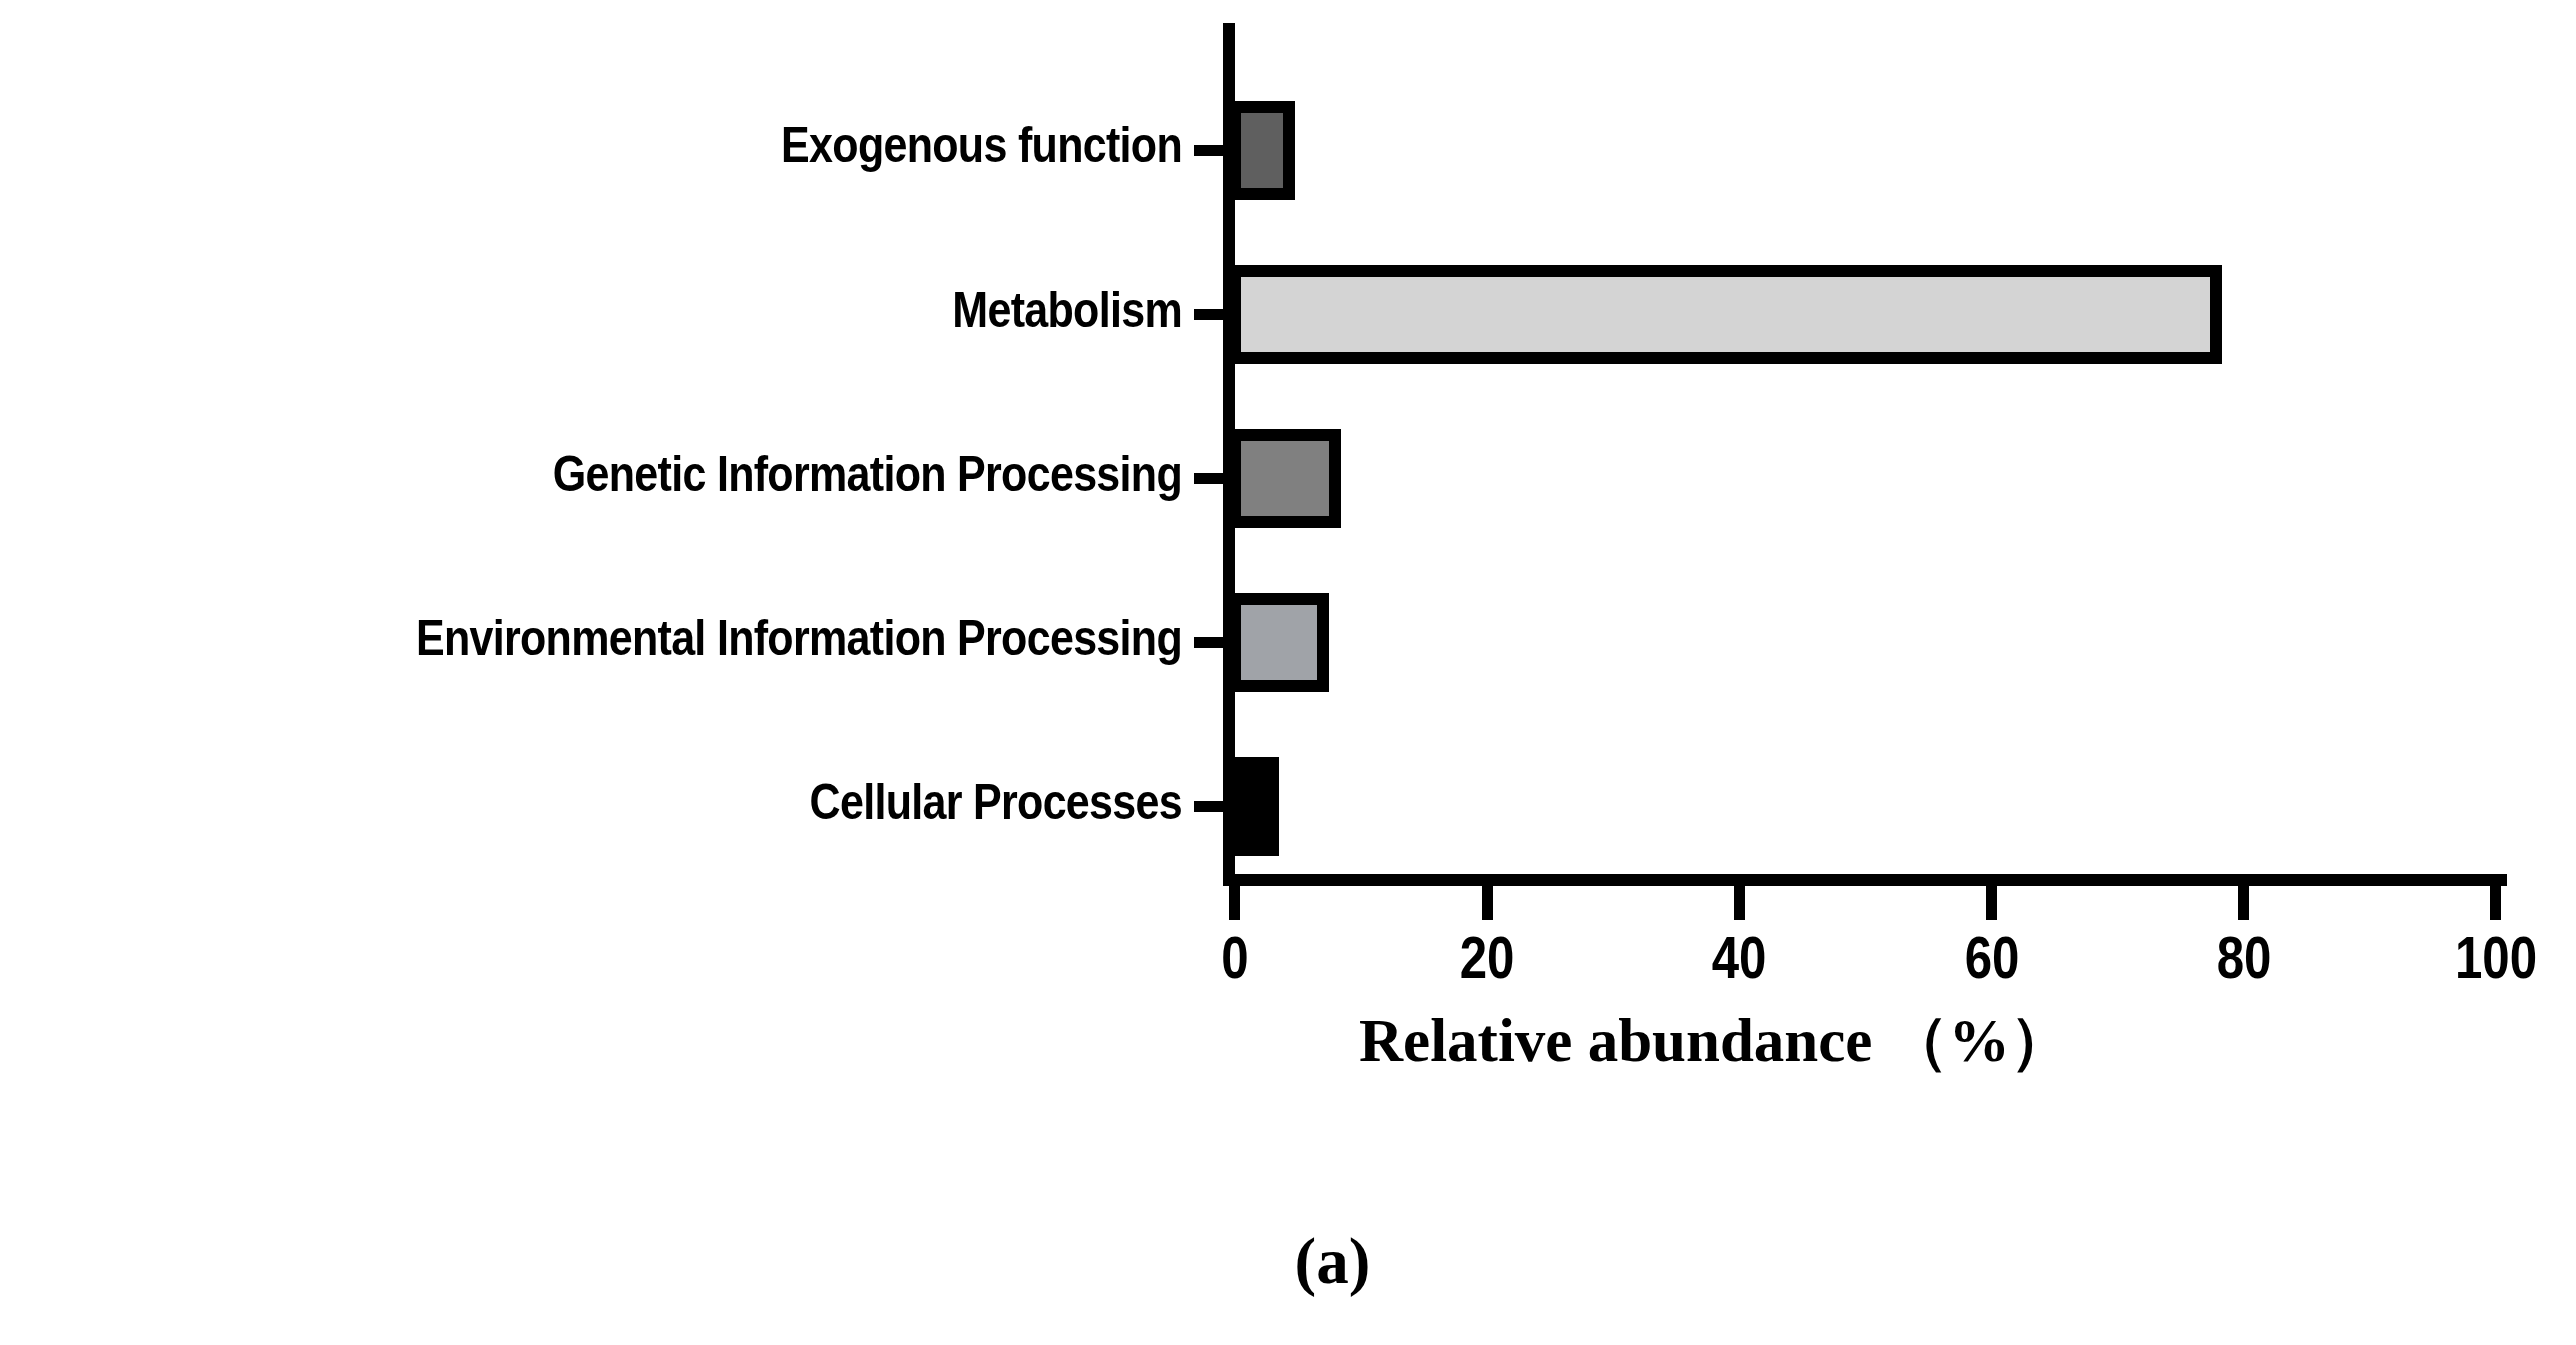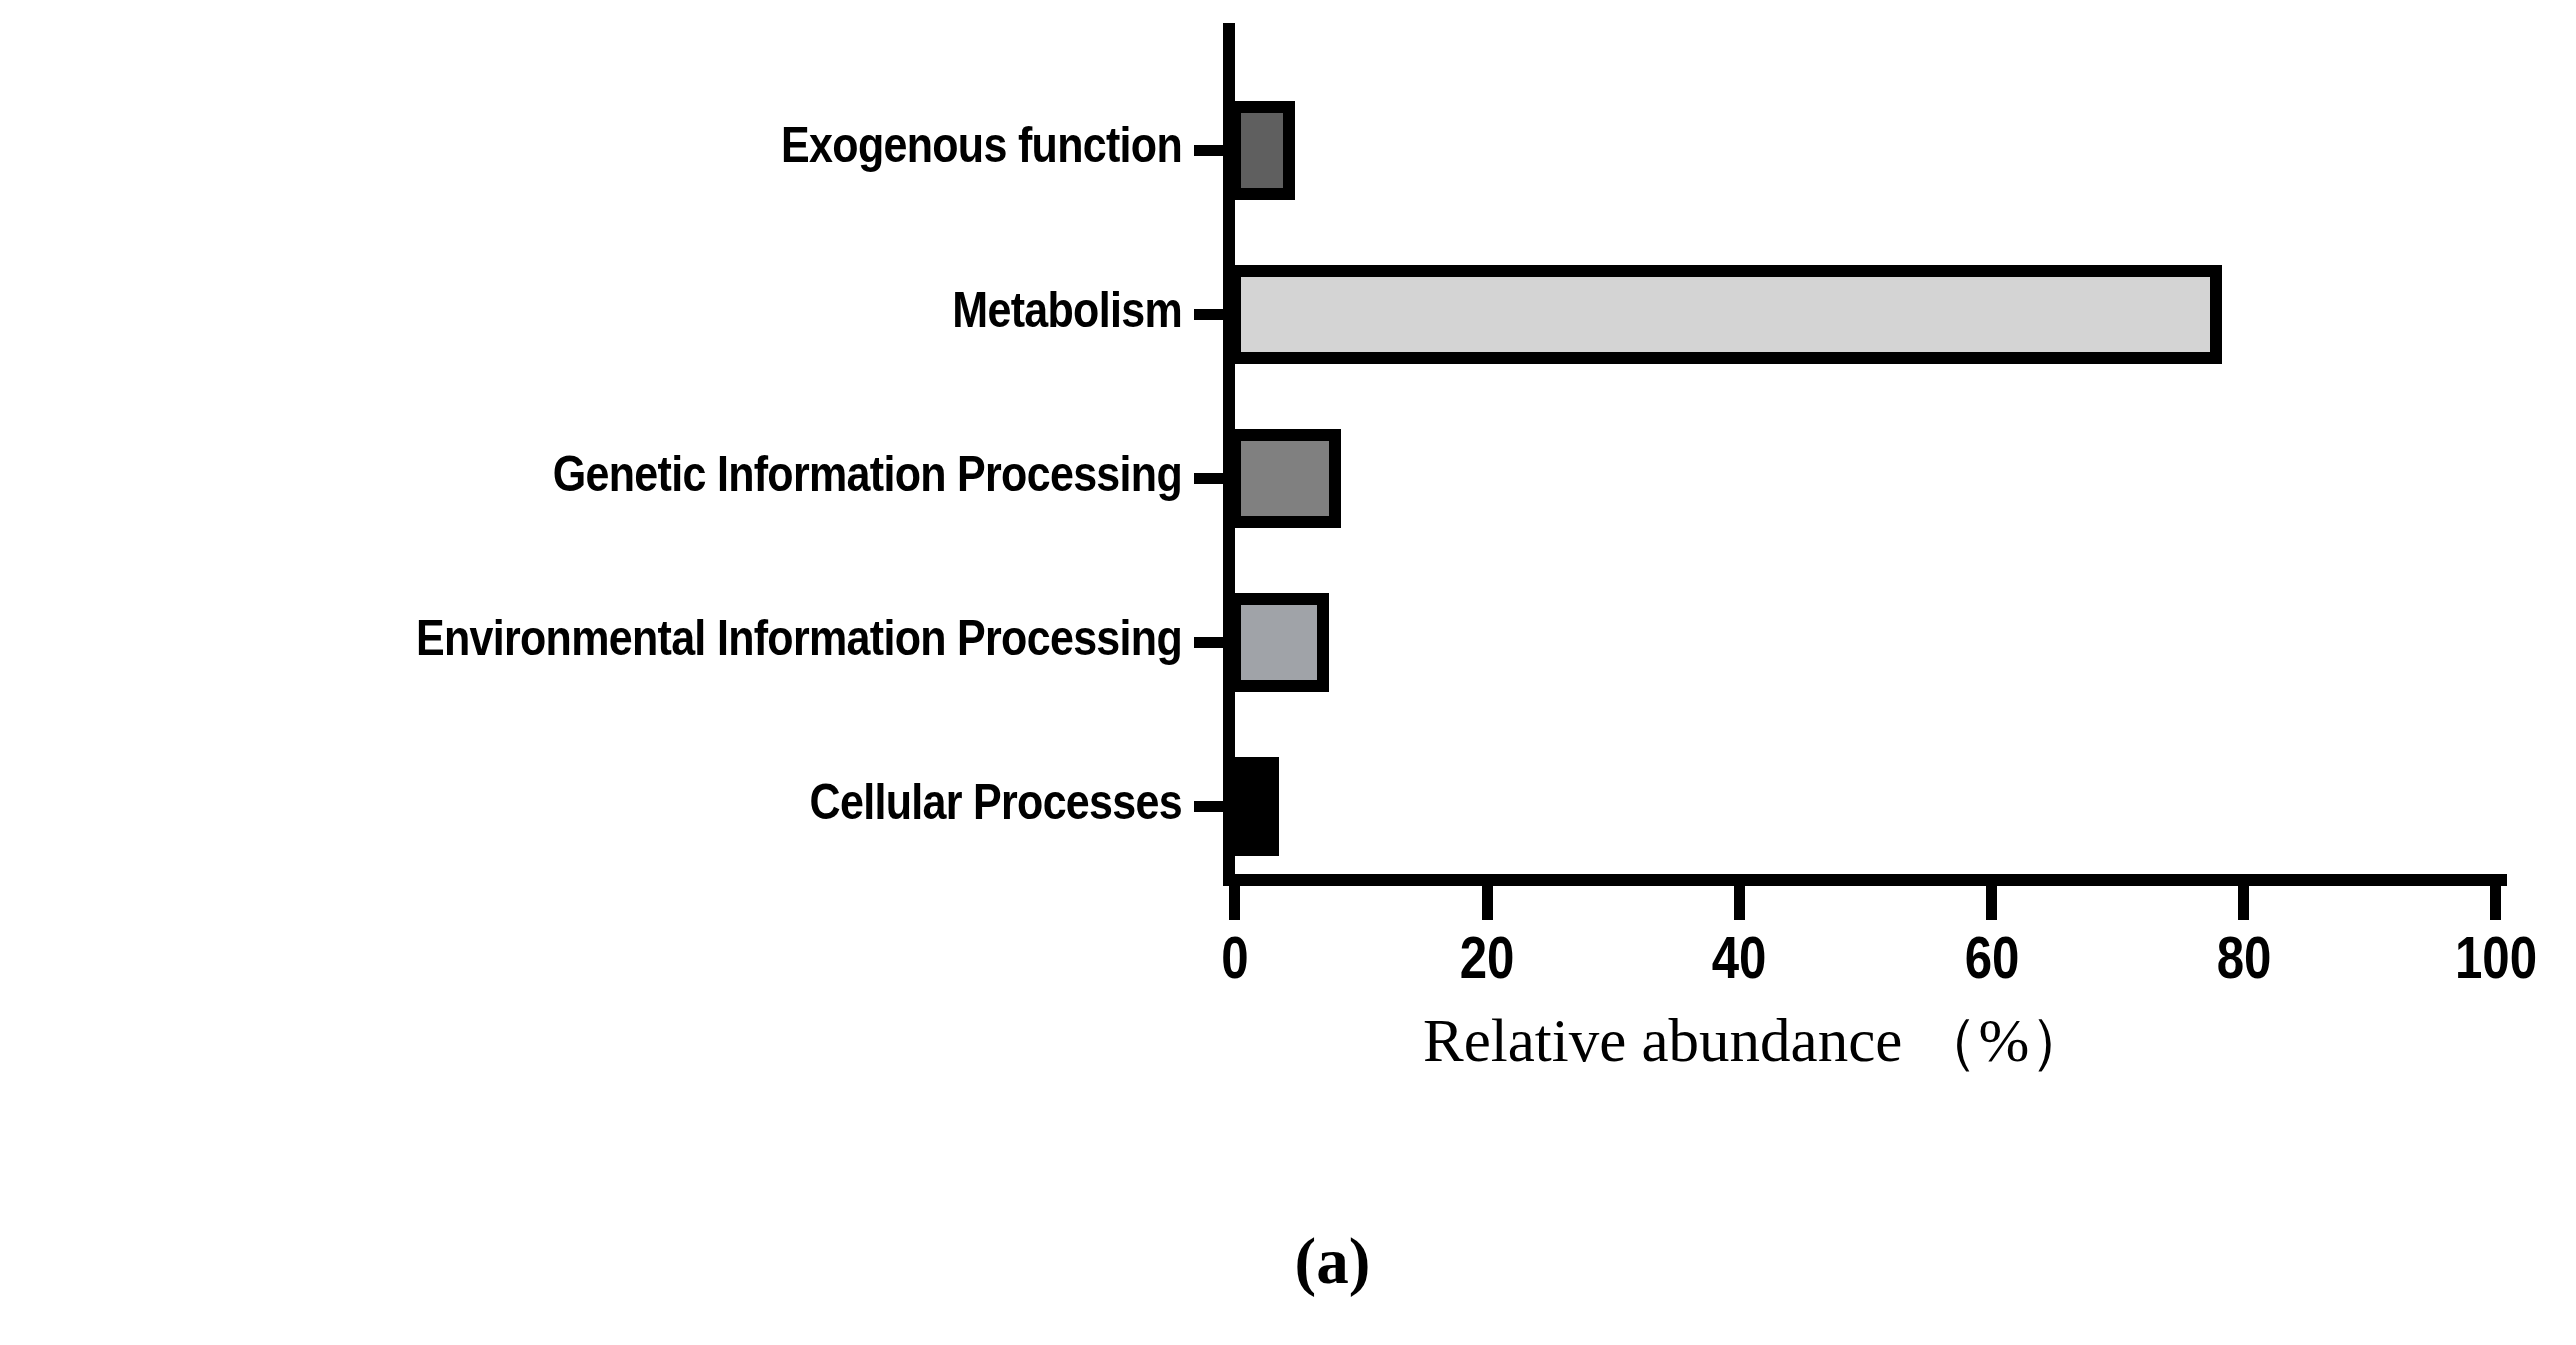--- a/index.html
+++ b/index.html
@@ -100,25 +100,25 @@
     font-weight: 700;
     font-size: 60px;
     line-height: 60px;
     transform: translateX(-50%) scaleX(0.82);
     white-space: nowrap;
   }
 
   
   #x-axis-title {
     position: absolute;
-    left: 1423px;
+    left: 1359px;
     top: 1006px;
     color: #000000;
     font-family: "Liberation Serif", serif;
-    font-weight: 400;
+    font-weight: 700;
     font-size: 61px;
     line-height: 70px;
     white-space: nowrap;
   }
 
   
   #panel-caption {
     position: absolute;
     left: 1284px;
     top: 1225px;

